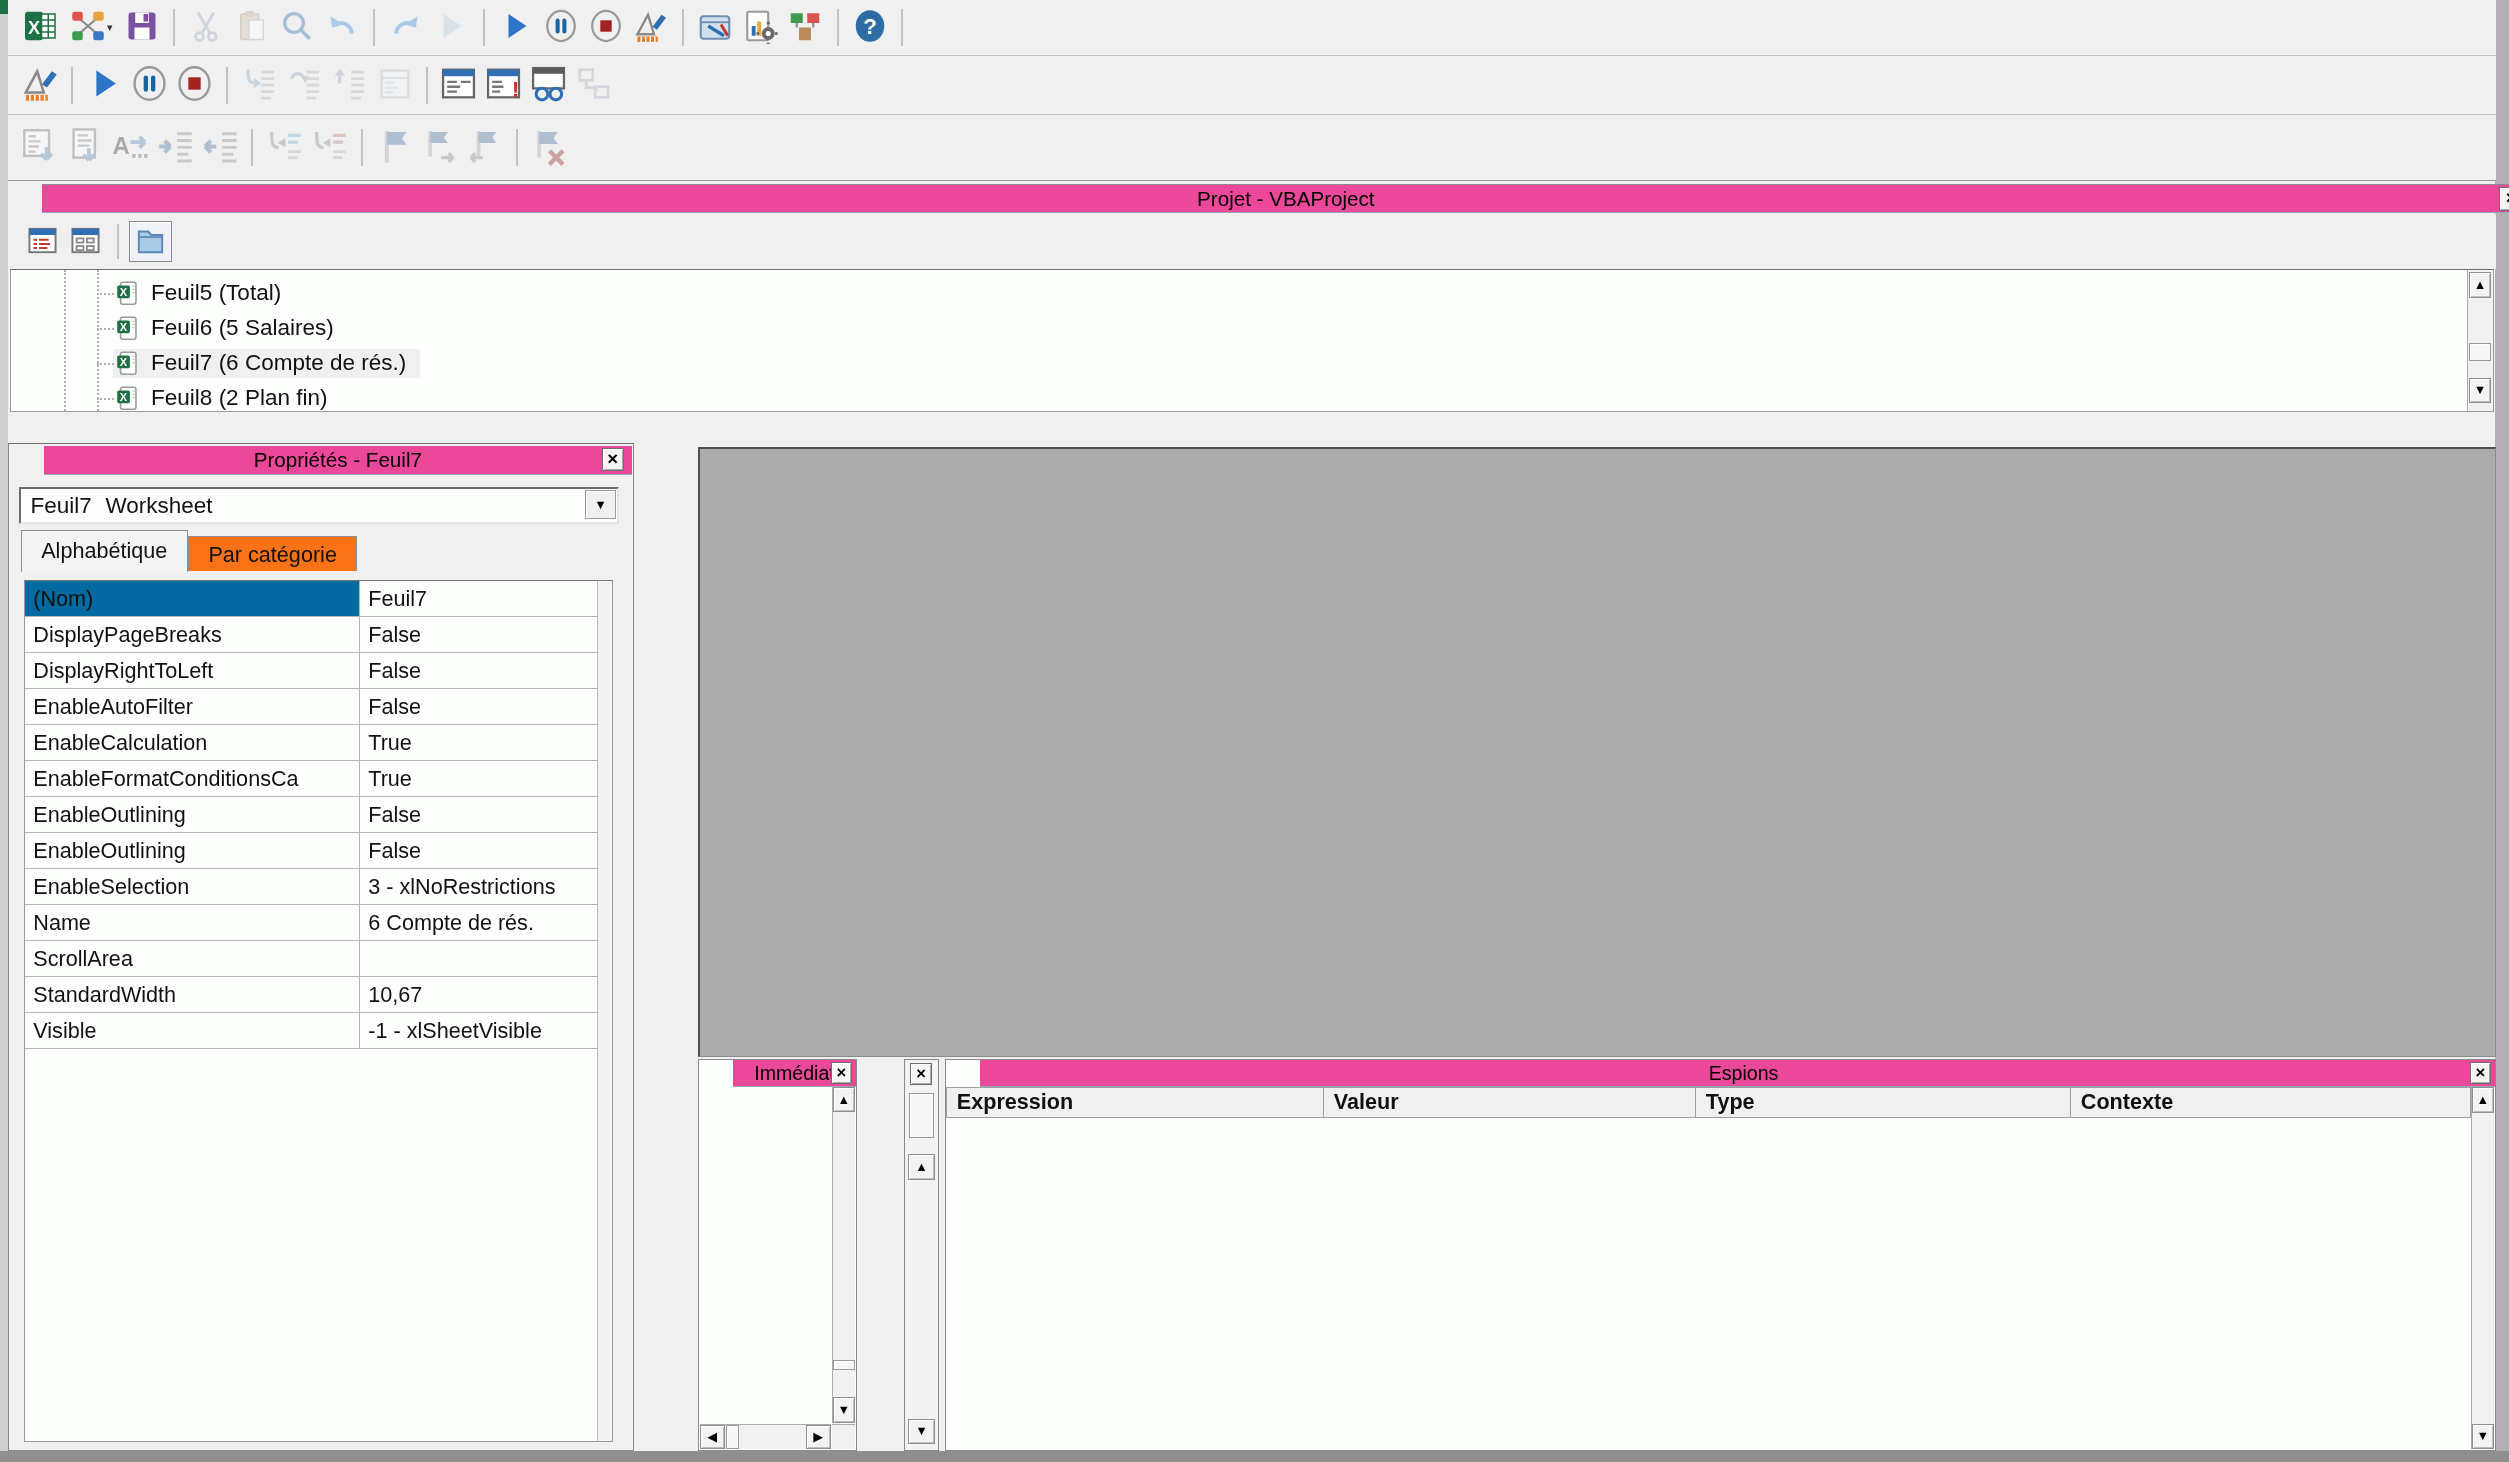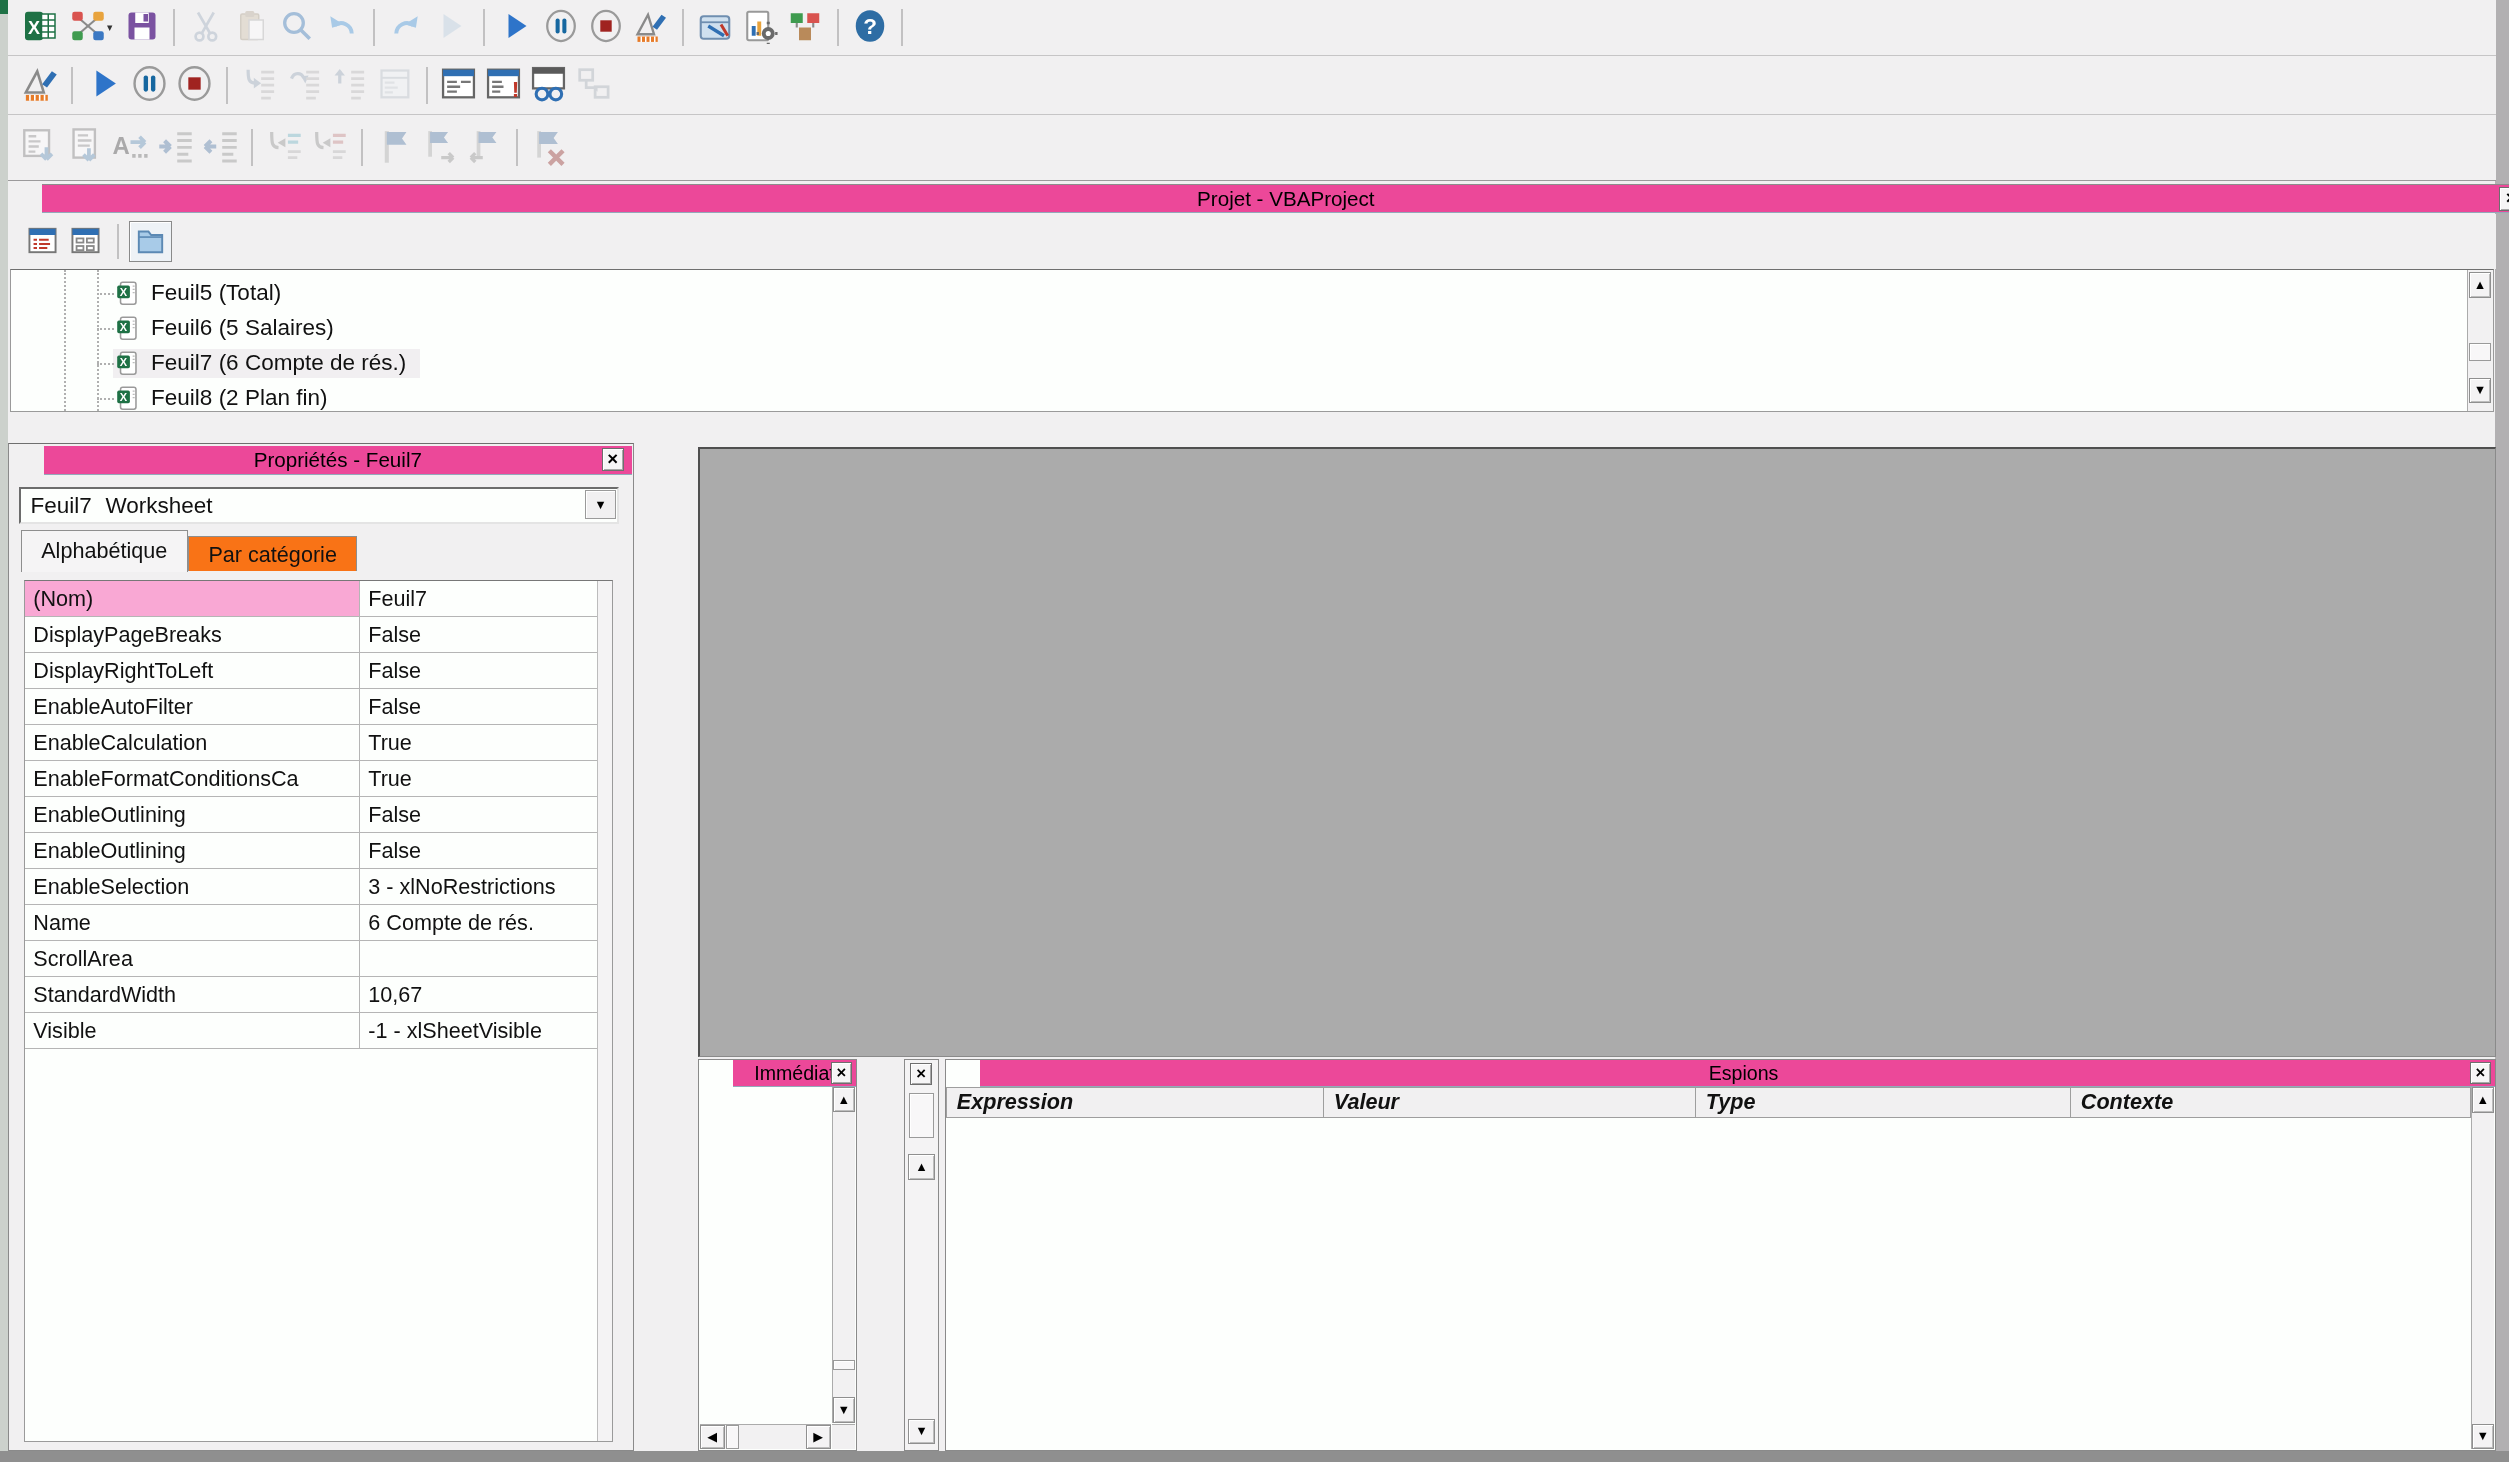--- a/index.html
+++ b/index.html
@@ -68,21 +68,21 @@
   #props-tabs { position:absolute; left:11.8px; top:86px; height:43px; display:flex; align-items:flex-start; }
   .tab { font-size:21.6px; padding:0 19.6px; border:1px solid #8e8e8e; border-bottom:none; background:#f97316;
          height:35px; line-height:35px; margin-top:5.9px; }
   .tab.active { background:#f5f4f5; height:42px; line-height:39px; margin-top:0; position:relative; z-index:2; }
   #grid-wrap { position:absolute; left:15.7px; right:19.6px; top:136px; bottom:7.8px; background:#fdfffd;
                border:1px solid #9a9a9a; border-top-color:#777; }
   #grid-scroll { position:absolute; right:0; top:0; bottom:0; width:15.7px; background:#f4f3f4; border-left:1px solid #bcbcbc; }
   .prow { display:flex; height:36px; line-height:35px; font-size:21.6px; border-bottom:1px solid #b5b5b5; margin-right:15.7px; }
   .pname { width:335px; padding-left:7.8px; border-right:1px solid #b5b5b5; white-space:nowrap; overflow:hidden; }
   .pval  { flex:1; padding-left:7.8px; white-space:nowrap; overflow:hidden; }
-  .prow.sel .pname { background:#f9a8d4; }
+  .prow.sel .pname { background:#0369a1; }
 
   
   #mdi { left:698px; top:447px; width:1798px; height:610px; background:#ababab;
          border-top:2px solid #4f4f4f; border-left:2px solid #4f4f4f; border-right:1px solid #8a8a8a; border-bottom:1px solid #8a8a8a; }
 
   
   .dockpanel { background:#fdfffd; border:1px solid #8a8a8a; }
   #immediate { left:698px; top:1059px; width:159px; height:392px; }
   #immediate .ptitle { height:27.4px; font-size:19.6px; }
   #immediate .xbtn { right:3.9px; top:2px; width:21.6px; height:21.6px; font-size:16.7px; line-height:18.6px; }
@@ -91,21 +91,21 @@
   #imm-corner  { position:absolute; right:1px; bottom:1px; width:23.5px; height:25.5px; background:#f1f0f1; border-top:1px solid #ababab; }
 
   #narrow { left:904px; top:1059px; width:35px; height:392px; background:#f4f3f4; border:1px solid #8a8a8a; }
   #narrow .xbtn { left:4.9px; top:2.9px; width:22.5px; height:22.5px; font-size:16.7px; line-height:18.6px; }
 
   #watches { left:945px; top:1059px; width:1551px; height:392px; }
   #watches .ptitle { height:27.4px; font-size:19.6px;padding-left:12px; }
   #watches .xbtn { right:3.9px; top:2px; width:21.6px; height:21.6px; font-size:16.7px; line-height:18.6px; }
   #watch-header { position:absolute; left:0; top:27.4px; right:24.5px; height:31px; display:flex; }
   .wcol { background:#f1f0f1; border:1px solid #9e9e9e; border-left:none; font-size:21.6px; font-weight:bold;
-          padding-left:9.8px; line-height:28px;font-style:italic; }
+          padding-left:9.8px; line-height:28px; }
   .wcol:first-child { border-left:1px solid #9e9e9e; }
   #watch-vscroll { position:absolute; right:1px; top:27.4px; bottom:1px; width:23.5px; background:#f2f1f2; border-left:1px solid #ababab; }
 </style>
 </head>
 <body>
 
 <div id="screen">
 
   <div id="left-strip" class="abs">
       <span class="green"></span>

